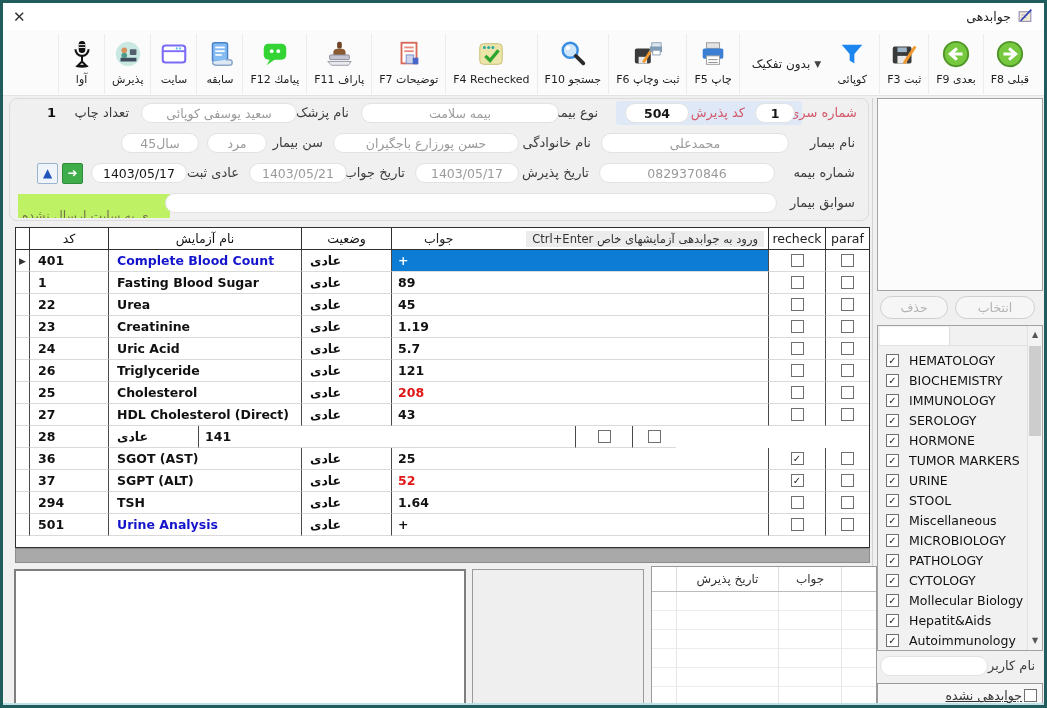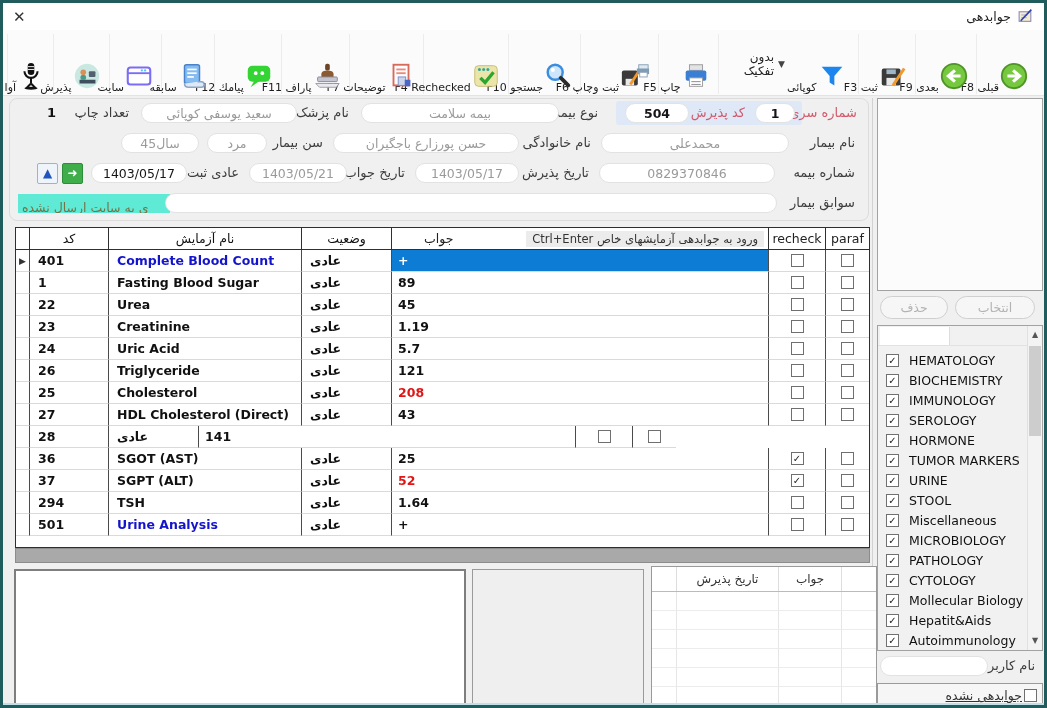--- a/index.html
+++ b/index.html
@@ -5,39 +5,39 @@
   html,body{margin:0;padding:0;background:#555;}
   *{box-sizing:border-box;font-family:"DejaVu Sans",sans-serif;}
   .win{position:relative;width:1047px;height:708px;background:#f0f0f0;border:3px solid #215c5c;overflow:hidden;direction:rtl;}
   .win::after{content:"";position:absolute;left:0;right:0;bottom:0;height:2px;background:#bfe0e6;}
   
   .titlebar{position:absolute;top:0;left:0;right:0;height:27px;background:#fff;display:flex;direction:ltr;align-items:center;justify-content:space-between;padding:0 10px;}
   .close-x{font-size:15px;color:#333;cursor:default;}
   .title-area{display:flex;direction:rtl;align-items:center;gap:6px;font-size:12.5px;color:#222;}
   
   .toolbar{position:absolute;top:27px;left:0;right:0;height:66px;background:#fbfbfb;border-bottom:1px solid #e3e3e3;display:flex;direction:rtl;align-items:center;padding:2px 8px 0 4px;}
-  .tbtn{min-width:46px;padding:2px 7px 0;height:60px;display:flex;flex-direction:row;align-items:flex-end;border-left:1px solid #ececec;}
+  .tbtn{min-width:46px;padding:2px 7px 0;height:60px;display:flex;flex-direction:column;align-items:center;border-left:1px solid #ececec;}
   .ticon{height:36px;display:flex;align-items:center;justify-content:center;}
   .tlabel{font-size:11px;color:#1e1e1e;white-space:nowrap;margin-top:1px;}
   .tgroup{display:flex;align-items:center;direction:rtl;border-left:1px solid #ececec;padding:0 4px;height:60px;}
   .tdrop{display:flex;align-items:center;gap:4px;font-size:12px;color:#222;padding:0 8px;}
   .caret{font-size:9px;color:#444;}
   
   .formbox{position:absolute;left:6px;top:95px;width:860px;height:123px;border:1px solid #dcdcdc;border-radius:8px;}
   .lbl{position:absolute;font-size:13px;color:#3d3d3d;white-space:nowrap;}
   .lbl.red{color:#d2596b;}
   .lbl.bold{font-weight:bold;color:#111;}
   .fld{position:absolute;height:20px;background:#fff;border:1px solid #e2e2e2;border-radius:10px;font-size:12.5px;color:#9a9a9a;text-align:center;line-height:19px;white-space:nowrap;overflow:hidden;}
   .fld.dark{color:#151515;}
   .fld.bold{font-weight:bold;}
   .focusband{position:absolute;left:613px;top:98px;width:186px;height:24px;background:#dfe8f6;border-radius:3px;}
   .mini-btn{position:absolute;width:21px;height:21px;border:1px solid #9ab3cf;background:#eef4fa;text-align:center;line-height:19px;font-size:12px;border-radius:2px;}
   .mini-btn.green{background:#3fae4a;color:#fff;border-color:#2f8c3a;}
   .mini-btn.blue{color:#2255bb;}
-  .ynote{position:absolute;left:15px;top:191px;width:152px;height:19px;background:#5eead4;color:#73734a;font-size:12.5px;line-height:19px;direction:rtl;text-align:left;padding:4px 4px;white-space:nowrap;overflow:hidden;}
+  .ynote{position:absolute;left:15px;top:191px;width:152px;height:19px;background:#bef264;color:#73734a;font-size:12.5px;line-height:19px;direction:rtl;text-align:left;padding:12px 4px;white-space:nowrap;overflow:hidden;}
   .vdivider{position:absolute;left:869px;top:95px;width:1px;height:610px;background:#d2d2d2;}
   
   .grid{position:absolute;left:12px;top:224px;width:855px;height:321px;background:#fff;border:1px solid #2f2f2f;direction:ltr;}
   .thead{display:flex;height:22px;background:#fff;border-bottom:1px solid #2f2f2f;font-size:12.5px;color:#222;}
   .th{border-right:1px solid #2f2f2f;display:flex;align-items:center;justify-content:center;}
   .trow{display:flex;height:22px;background:#fff;}
   .tc{border-right:1px solid #4a4a4a;border-bottom:1px solid #dadada;font-size:12.5px;display:flex;align-items:center;overflow:hidden;}
   .c-sel{width:14px;justify-content:center;color:#333;font-size:9px;}
   .c-code{width:79px;padding-left:8px;font-weight:bold;color:#111;}
   .c-name{width:193px;padding-left:8px;font-weight:bold;color:#111;}

